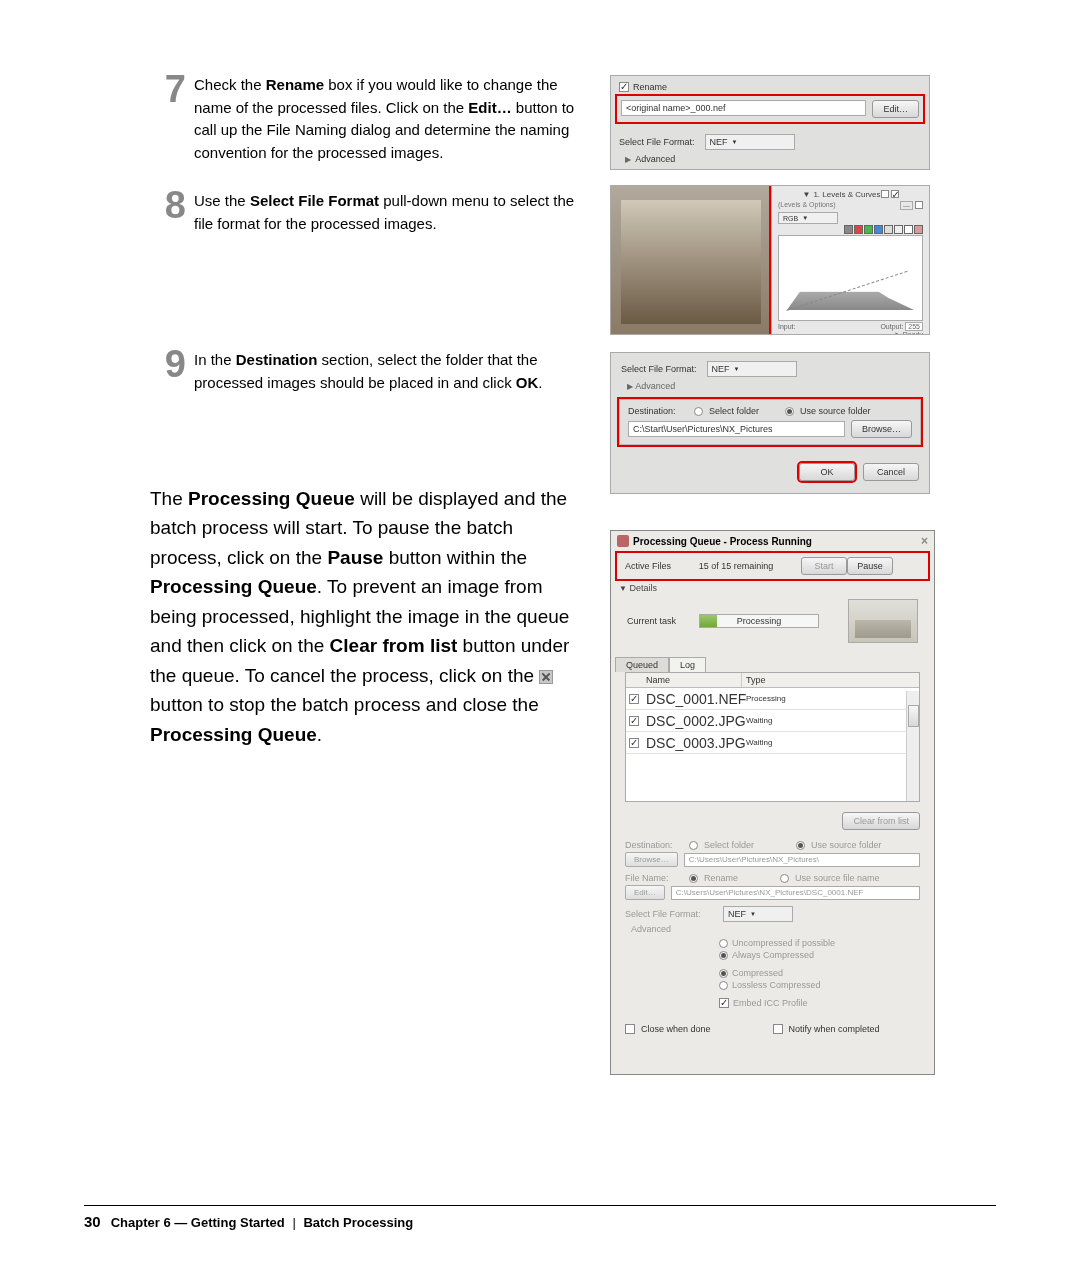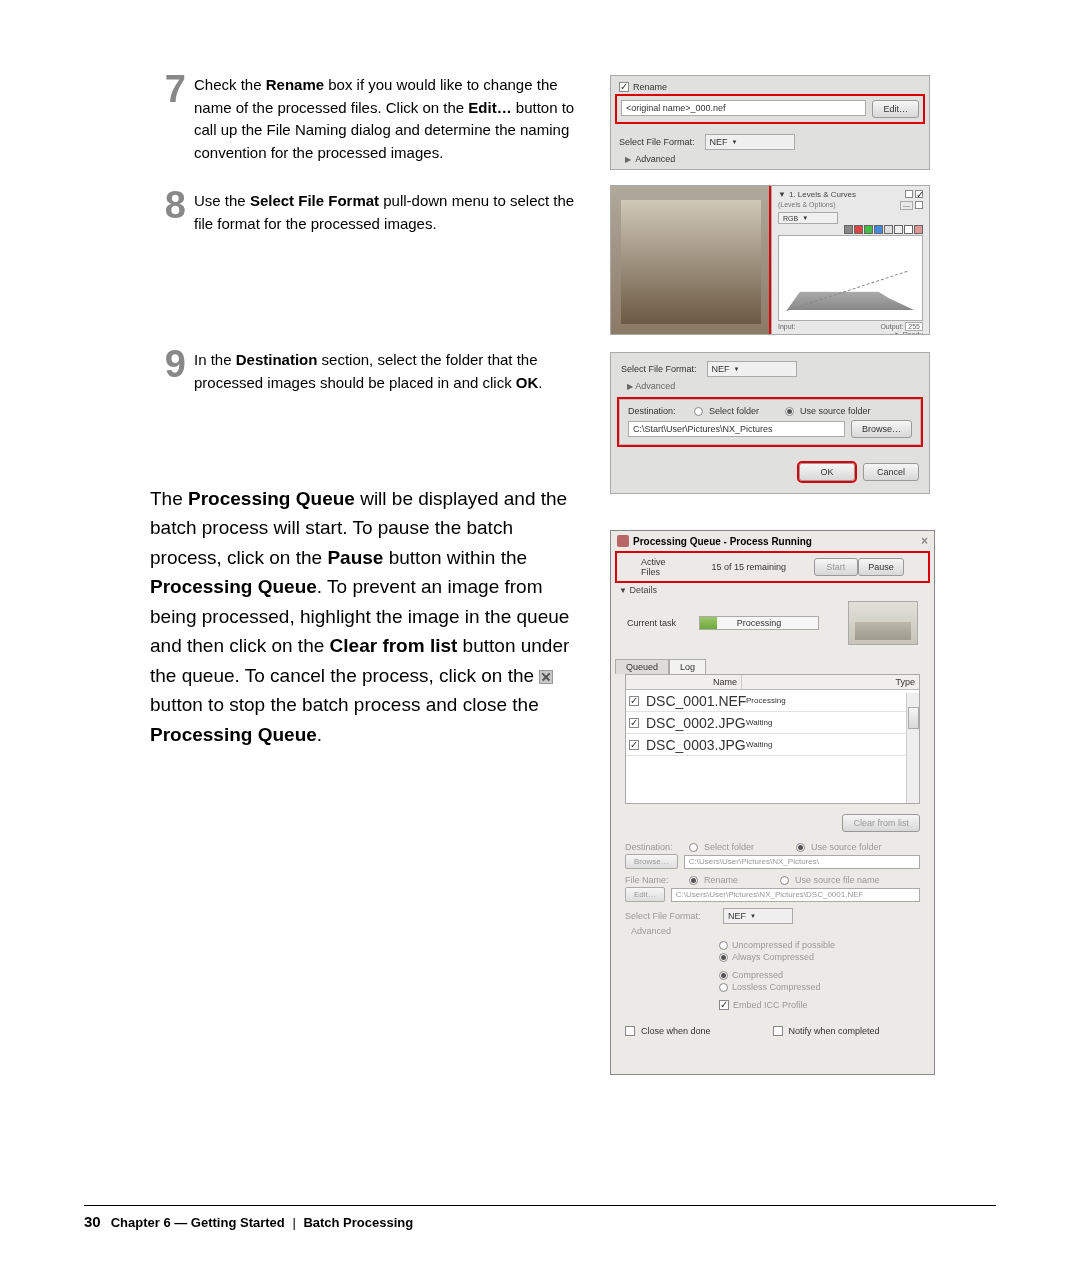--- a/index.html
+++ b/index.html
@@ -164,21 +164,21 @@
     background: #ccc;
     display: flex;
     overflow: hidden;
   }
   #panel8 .thumb { width: 160px; height: 100%; background: linear-gradient(#b1a99c, #8a7a66); position: relative; }
   #panel8 .thumb::after {
     content: ""; position: absolute; inset: 14px 10px 10px 10px;
     background: linear-gradient(#d0c8b8, #6b5a44);
   }
   #panel8 .curves { flex: 1; background: #e8e8e8; padding: 4px 6px; border-left: 1px solid #aaa; position: relative; }
-  #panel8 .curves-title { font-size: 8px; color: #444; margin-bottom: 2px; display:flex; justify-content:space-between; }
+  #panel8 .curves-title { font-size: 8px; color: #444; margin-bottom: 2px; display:flex; justify-content:center; }
   #panel8 .hist {
     height: 86px; background: #fff; border: 1px solid #aaa; position: relative; overflow: hidden;
   }
   #panel8 .hist::before {
     content: ""; position: absolute; left: 8px; right: 8px; bottom: 10px; height: 60px;
     background: linear-gradient(to top, #888 0%, #aaa 30%, transparent 31%);
     clip-path: polygon(0 100%, 10% 70%, 25% 30%, 45% 35%, 65% 60%, 80% 80%, 100% 100%);
   }
   #panel8 .hist::after {
     content:""; position:absolute; left:8px; bottom:8px; width: calc(100% - 16px); height:1px;
@@ -201,34 +201,34 @@
   #panel9 .ok-row { display:flex; justify-content:flex-end; gap:8px; padding: 16px 10px 8px; }
 
   
   #pq {
     top: 530px; left: 610px; width: 325px; height: 545px;
     background: #eceae6;
     border: 1px solid #888;
   }
   #pq .titlebar { display:flex; align-items:center; padding:3px 6px; font-size:10px; color:#000; font-weight:bold; }
   #pq .titlebar .x { margin-left:auto; color:#888; font-size:12px; }
-  #pq .row1 { display:flex; align-items:center; padding:4px 24px; gap:0; }
+  #pq .row1 { display:flex; align-items:center; padding:4px 8px; gap:0; }
   #pq .row1 .remain { flex:0 0 130px; text-align:center; }
   #pq .details-hdr { padding:2px 8px; color:#444; }
   #pq .cur-row { display:flex; align-items:center; gap:14px; padding:4px 16px; }
   #pq .progress { flex:0 0 120px; height:14px; border:1px solid #aaa; background:#f6f6f6; position:relative; display:flex; align-items:center; justify-content:center; }
   #pq .progress::before { content:""; position:absolute; left:0; top:0; bottom:0; width:14%; background:linear-gradient(#9cc76a,#6fa93c); }
   #pq .progress-label { position:relative; z-index:1; }
   #pq .preview { width:70px; height:44px; border:1px solid #aaa; background: linear-gradient(#e0e0da, #c8c4b8); margin-left:auto; position:relative; }
   #pq .preview::after { content:""; position:absolute; left:6px; right:6px; bottom:4px; height:18px; background: linear-gradient(#bab6aa, #9e9a8c); }
   #pq .tabs { display:flex; padding:0 4px; margin-top:10px; gap:0; }
   #pq .tab { border:1px solid #aaa; background:#f2f2ee; padding:2px 10px; font-size:9px; border-bottom:none; }
   #pq .tab.active { background:#dedcd8; }
   #pq .qbox { margin: 0 14px; border:1px solid #aaa; background:#fff; position:relative; }
-  #pq .qhdr { display:flex; background:#f0efec; border-bottom:1px solid #bbb;text-align:right; }
+  #pq .qhdr { display:flex; background:#f0efec; border-bottom:1px solid #bbb; }
   #pq .qhdr .c1 { width:16px; }
   #pq .qhdr .c2 { width:100px; padding:2px 4px; border-right:1px solid #ccc; }
   #pq .qhdr .c3 { flex:1; padding:2px 4px; }
   #pq .qrow { display:flex; align-items:center; border-bottom:1px solid #e2e2de; min-height:22px; }
   #pq .qrow .c1 { width:16px; display:flex; justify-content:center; }
   #pq .qrow .c2 { width:100px; padding:0 4px; font-size:14px; }
   #pq .qrow .c3 { flex:1; padding:0 4px; font-size:8px; }
   #pq .qspace { height:40px; }
   #pq .scroll { position:absolute; right:0; top:18px; bottom:0; width:13px; background:#eee; border-left:1px solid #ccc; }
   #pq .scroll .sgrip { width:11px; height:22px; background:linear-gradient(#f6f6f6,#d8d8d8); border:1px solid #aaa; margin:14px auto 0; }

